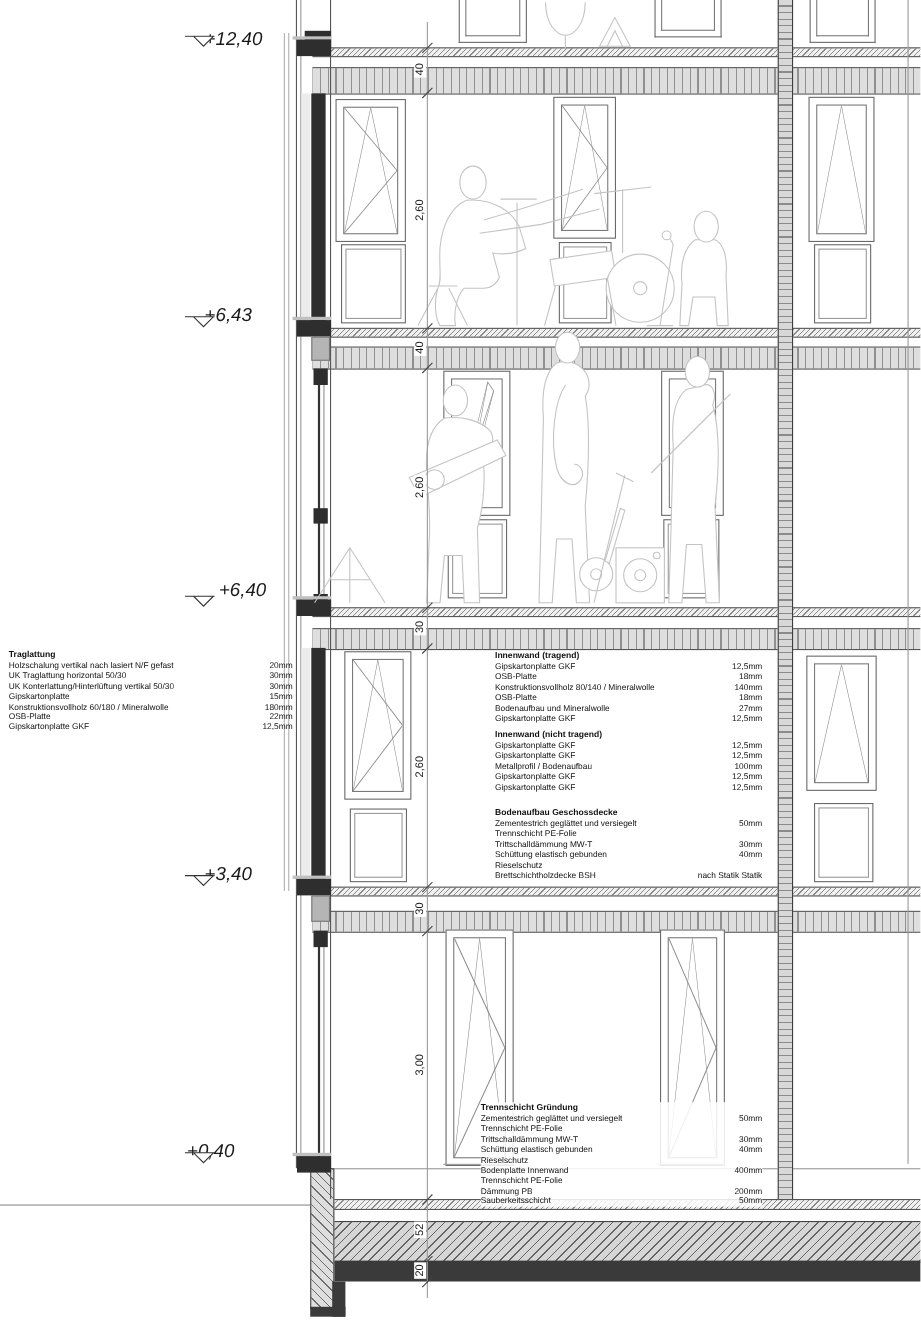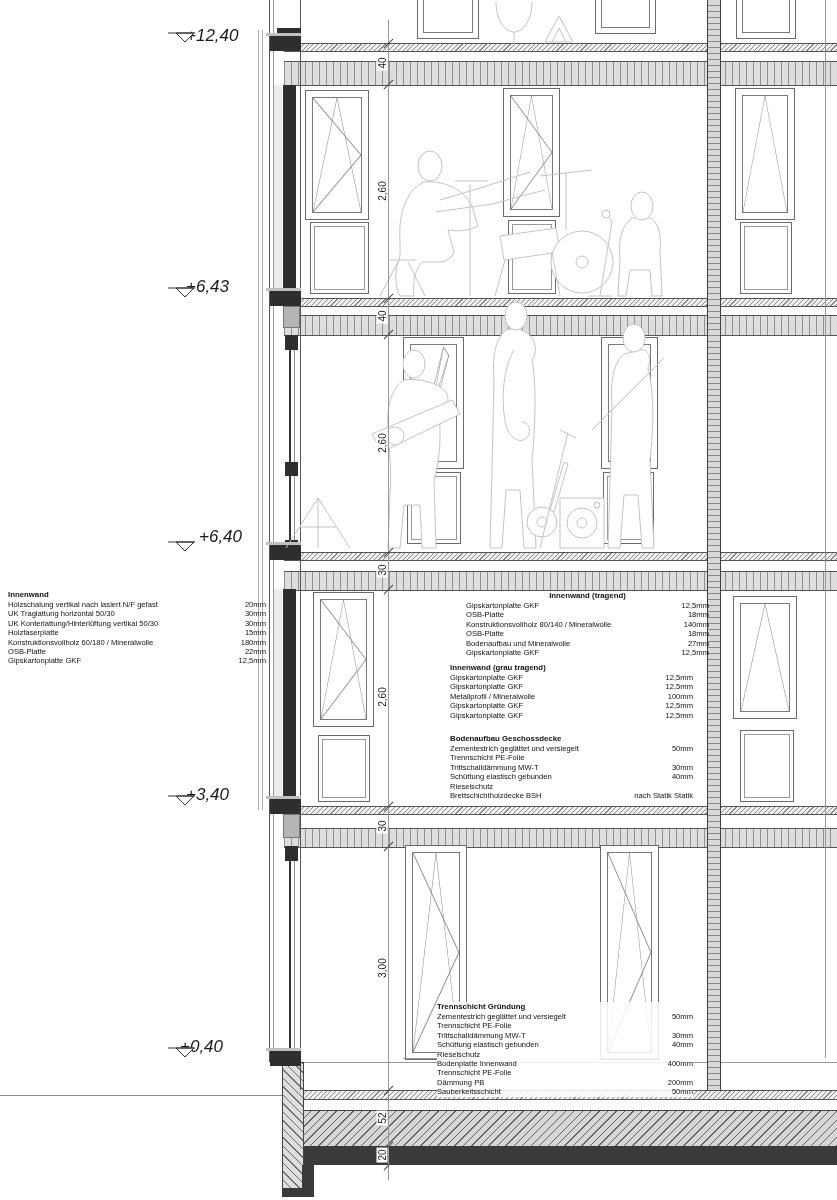--- a/index.html
+++ b/index.html
@@ -376,61 +376,61 @@
   <span class="abs lvltext" style="left:199px;top:527px;">+6,40</span>
   <svg class="abs" style="left:168px;top:541px;" width="28" height="12">
       <path d="M0,1 H27 M8,1 L26,1 L17,10 Z" fill="#fff" stroke="#333" stroke-width="1"></path>
     </svg>
 
   <span class="abs lvltext" style="left:186px;top:785px;">+3,40</span>
   <svg class="abs" style="left:168px;top:795px;" width="28" height="12">
       <path d="M0,1 H27 M8,1 L26,1 L17,10 Z" fill="#fff" stroke="#333" stroke-width="1"></path>
     </svg>
 
-  <span class="abs lvltext" style="left:180px;top:1037px;">+0,40</span>
+  <span class="abs lvltext" style="left:170px;top:1037px;">+0,40</span>
   <svg class="abs" style="left:168px;top:1047px;" width="28" height="12">
       <path d="M0,1 H27 M8,1 L26,1 L17,10 Z" fill="#fff" stroke="#333" stroke-width="1"></path>
     </svg>
 
   <div class="abs spec" style="left:8px;top:590px;width:258px;">
-    <h4>Innenwand</h4>
+    <h4>Traglattung</h4>
     <div>
 
     <div class="row">
           <span class="n">Holzschalung vertikal nach lasiert N/F gefast</span>
           <span class="v">20mm</span>
         </div>
         <div class="row">
           <span class="n">UK Traglattung horizontal 50/30</span>
           <span class="v">30mm</span>
         </div>
         <div class="row">
           <span class="n">UK Konterlattung/Hinterlüftung vertikal 50/30</span>
           <span class="v">30mm</span>
         </div>
         <div class="row">
-          <span class="n">Holzfaserplatte</span>
+          <span class="n">Gipskartonplatte</span>
           <span class="v">15mm</span>
         </div>
         <div class="row">
           <span class="n">Konstruktionsvollholz 60/180 / Mineralwolle</span>
           <span class="v">180mm</span>
         </div>
         <div class="row">
           <span class="n">OSB-Platte</span>
           <span class="v">22mm</span>
         </div>
         <div class="row">
           <span class="n">Gipskartonplatte GKF</span>
           <span class="v">12,5mm</span>
         </div>
       </div>
   </div>
 
-  <div class="abs spec" style="left:466px;top:591px;width:243px;text-align:center;">
+  <div class="abs spec" style="left:450px;top:591px;width:243px;">
     <h4>Innenwand (tragend)</h4>
     <div>
 
     <div class="row">
           <span class="n">Gipskartonplatte GKF</span>
           <span class="v">12,5mm</span>
         </div>
         <div class="row">
           <span class="n">OSB-Platte</span>
           <span class="v">18mm</span>
@@ -448,33 +448,33 @@
           <span class="v">27mm</span>
         </div>
         <div class="row">
           <span class="n">Gipskartonplatte GKF</span>
           <span class="v">12,5mm</span>
         </div>
       </div>
   </div>
 
   <div class="abs spec" style="left:450px;top:663px;width:243px;">
-    <h4>Innenwand (grau tragend)</h4>
+    <h4>Innenwand (nicht tragend)</h4>
     <div>
 
     <div class="row">
           <span class="n">Gipskartonplatte GKF</span>
           <span class="v">12,5mm</span>
         </div>
         <div class="row">
           <span class="n">Gipskartonplatte GKF</span>
           <span class="v">12,5mm</span>
         </div>
         <div class="row">
-          <span class="n">Metallprofil / Mineralwolle</span>
+          <span class="n">Metallprofil / Bodenaufbau</span>
           <span class="v">100mm</span>
         </div>
         <div class="row">
           <span class="n">Gipskartonplatte GKF</span>
           <span class="v">12,5mm</span>
         </div>
         <div class="row">
           <span class="n">Gipskartonplatte GKF</span>
           <span class="v">12,5mm</span>
         </div>

